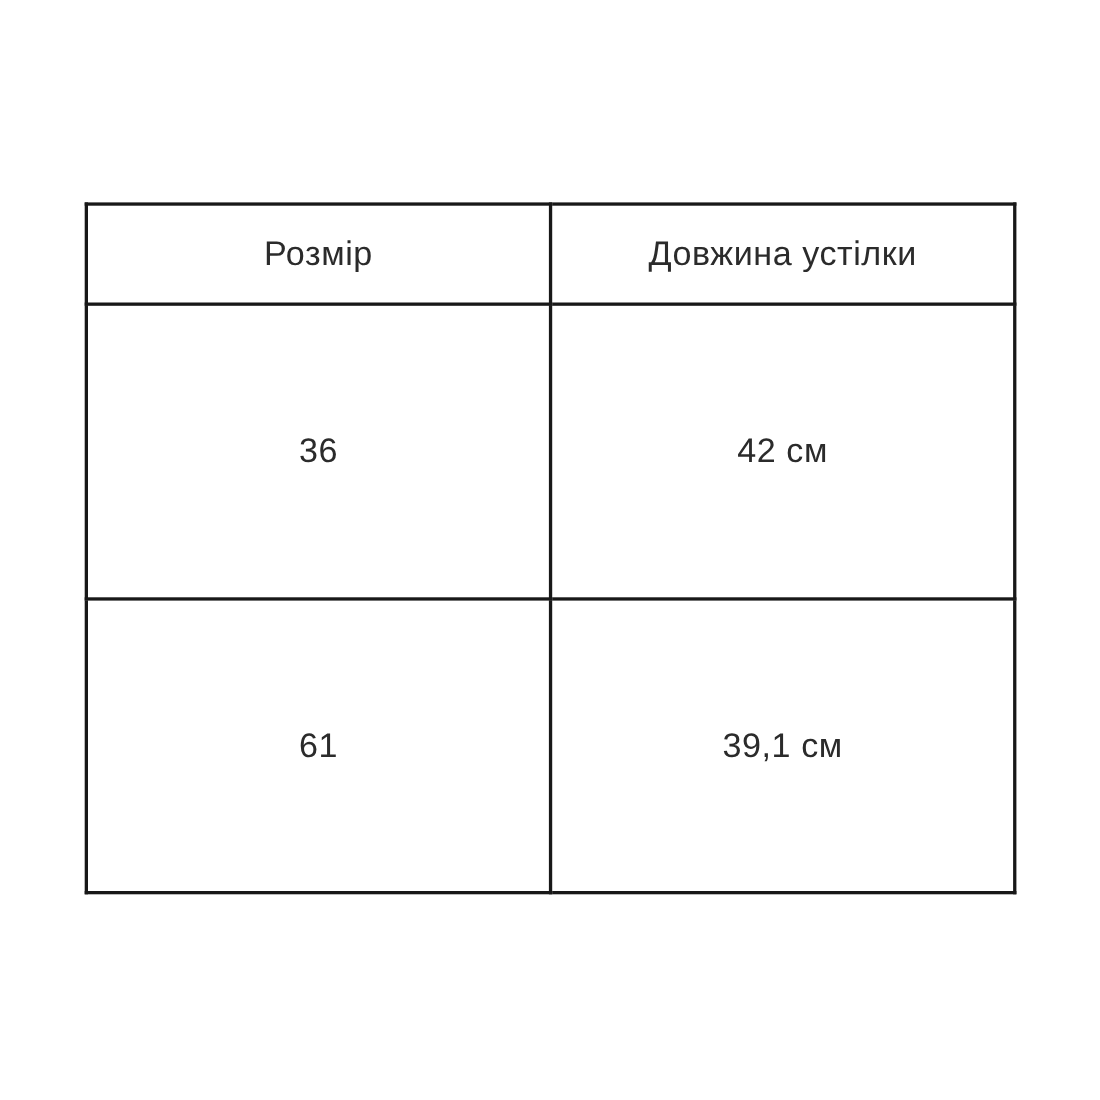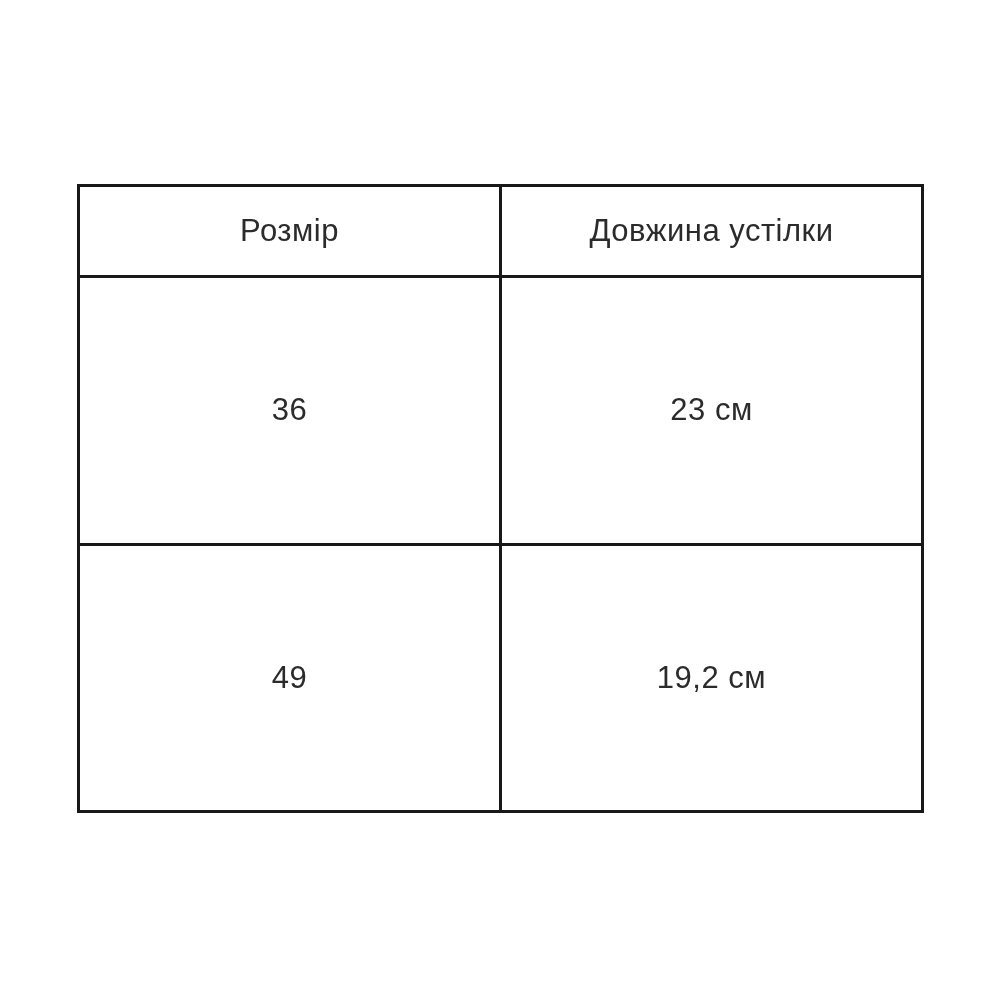--- a/index.html
+++ b/index.html
@@ -47,20 +47,20 @@
 <table class="size-table">
   <thead>
     <tr>
       <th>Розмір</th>
       <th>Довжина устілки</th>
     </tr>
   </thead>
   <tbody>
     <tr>
       <td>36</td>
-      <td>23 см</td>
+      <td>42 см</td>
     </tr>
     <tr>
-      <td>49</td>
-      <td>19,2 см</td>
+      <td>61</td>
+      <td>39,1 см</td>
     </tr>
   </tbody>
 </table>
 
 </body></html>

